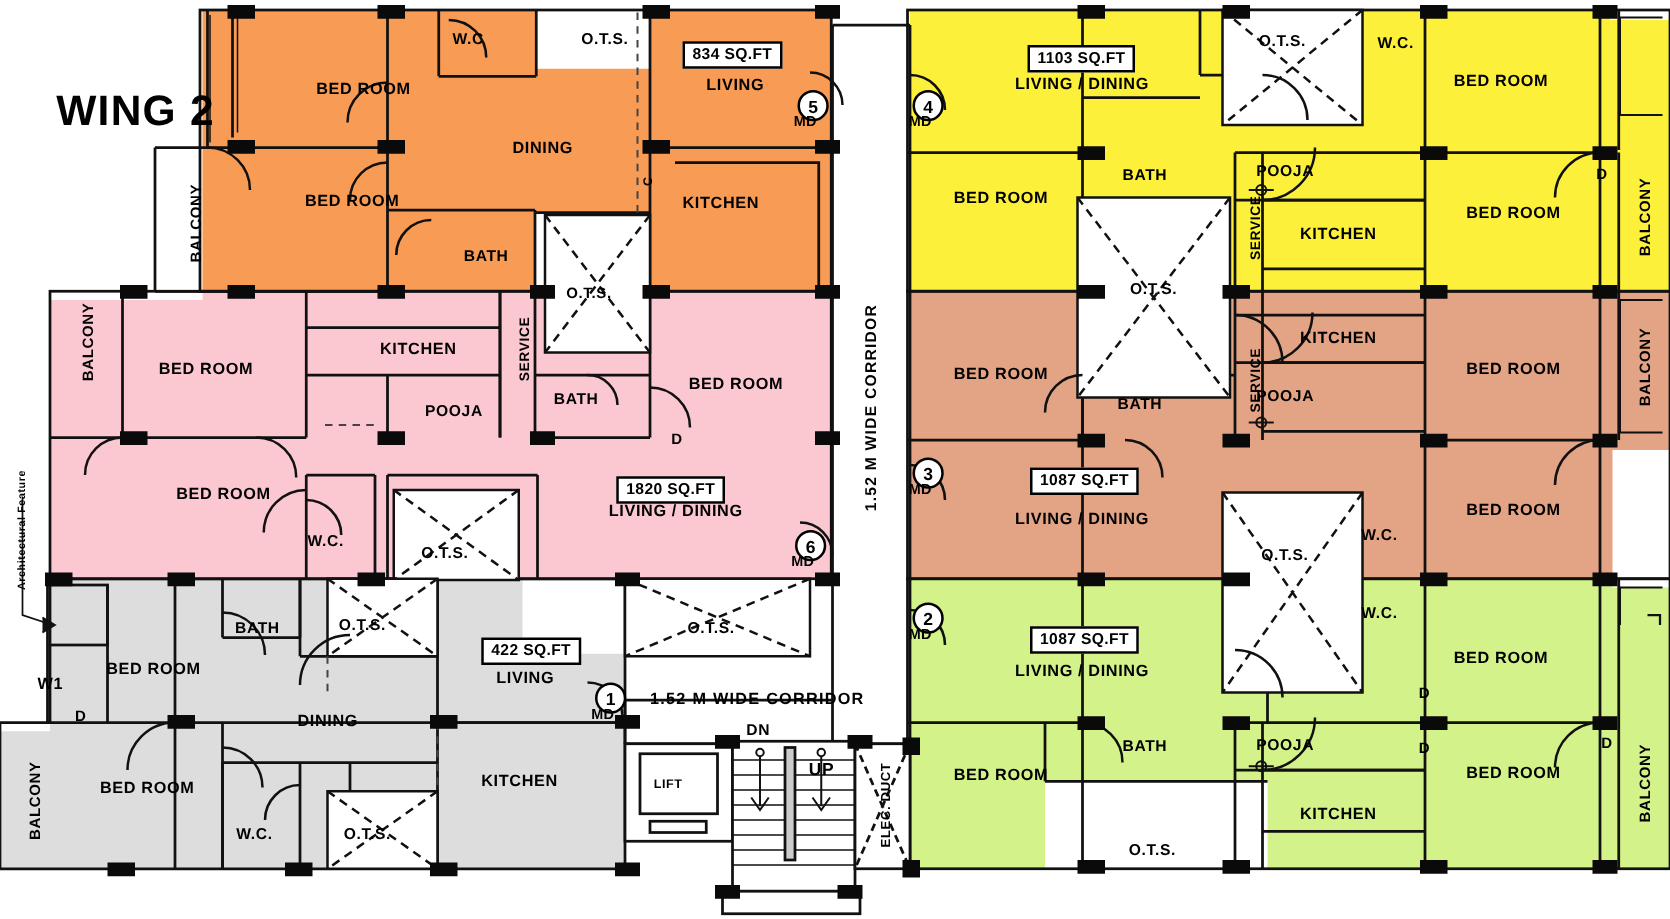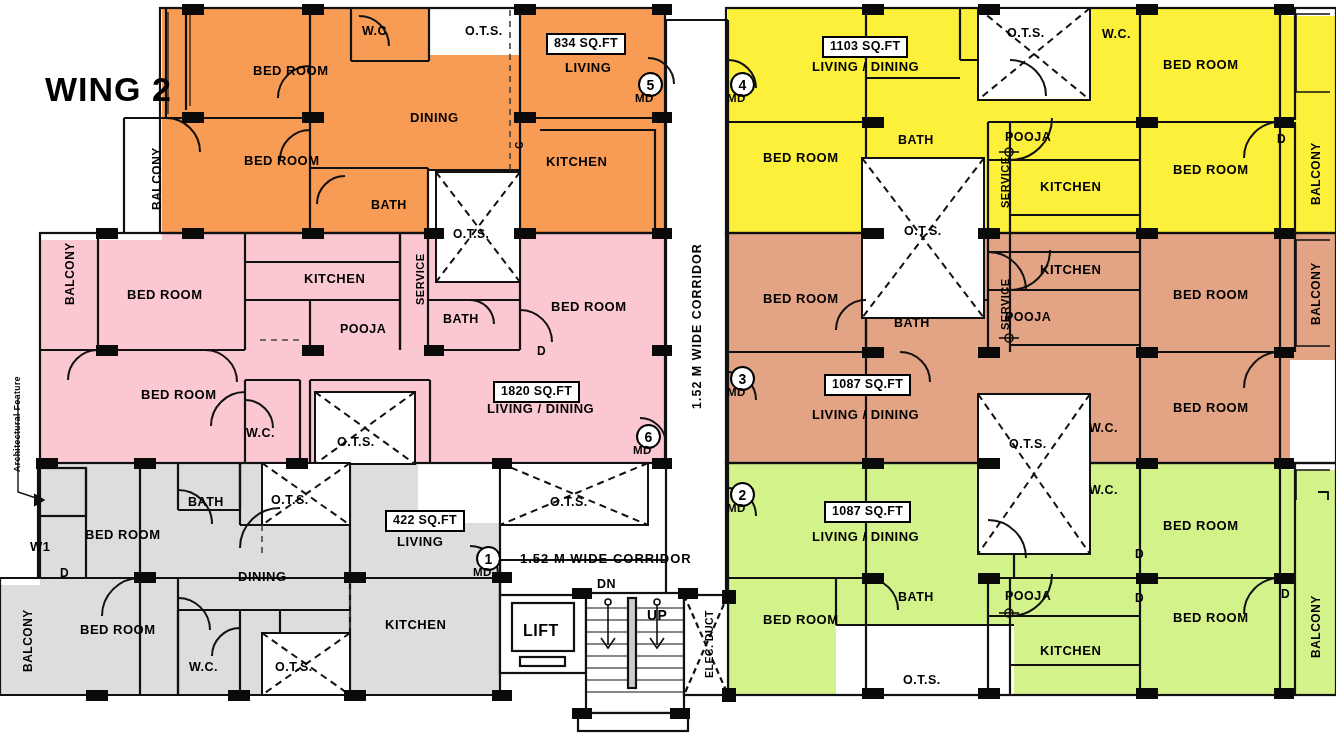--- a/index.html
+++ b/index.html
@@ -420,21 +420,21 @@
   <div class="lbl" style="left:60px;top:567px;font-size:12px;">D</div>
   <div class="lbl vert" style="left:22px;top:672px;font-size:12px;transform:rotate(-90deg);">BALCONY</div>
   <div class="lbl" style="left:80px;top:623px;font-size:13px;">BED ROOM</div>
   <div class="lbl" style="left:189px;top:661px;font-size:12.5px;">W.C.</div>
   <div class="lbl" style="left:275px;top:661px;font-size:12.5px;">O.T.S.</div>
   <div class="lbl" style="left:385px;top:618px;font-size:13px;">KITCHEN</div>
 
   <div class="lbl vert" style="left:691px;top:409px;font-size:12.5px;transform:rotate(-90deg);letter-spacing:1px;">1.52 M WIDE CORRIDOR</div>
   <div class="lbl" style="left:520px;top:552px;font-size:13px;letter-spacing:1px;">1.52 M  WIDE  CORRIDOR</div>
 
-  <div class="lbl" style="left:523px;top:623px;font-size:16px;">LIFT</div>
+  <div class="lbl" style="left:523px;top:623px;font-size:10px;">LIFT</div>
   <div class="lbl" style="left:597px;top:578px;font-size:12.5px;">DN</div>
   <div class="lbl" style="left:647px;top:578px;font-size:14px;margin-top:30px;">UP</div>
   <div class="lbl vert" style="left:704px;top:678px;font-size:10.5px;transform:rotate(-90deg);">ELEC. DUCT</div>
 
   <div class="box" style="left:822px;top:36px;">1103 SQ.FT</div>
   <div class="lbl" style="left:812px;top:60px;font-size:13px;">LIVING / DINING</div>
   <div class="lbl" style="left:1007px;top:27px;font-size:12.5px;">O.T.S.</div>
   <div class="lbl" style="left:1102px;top:28px;font-size:12.5px;">W.C.</div>
   <div class="lbl" style="left:1163px;top:58px;font-size:13px;">BED ROOM</div>
   <div class="lbl" style="left:763px;top:151px;font-size:13px;">BED ROOM</div>

